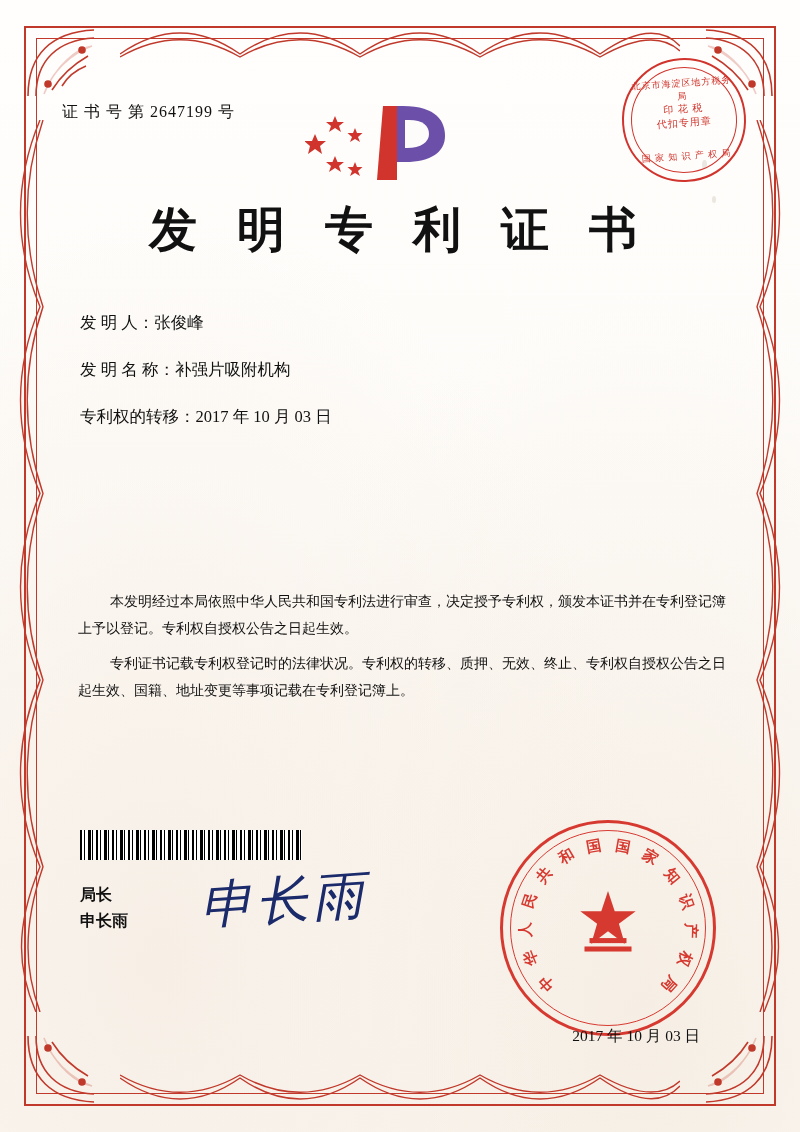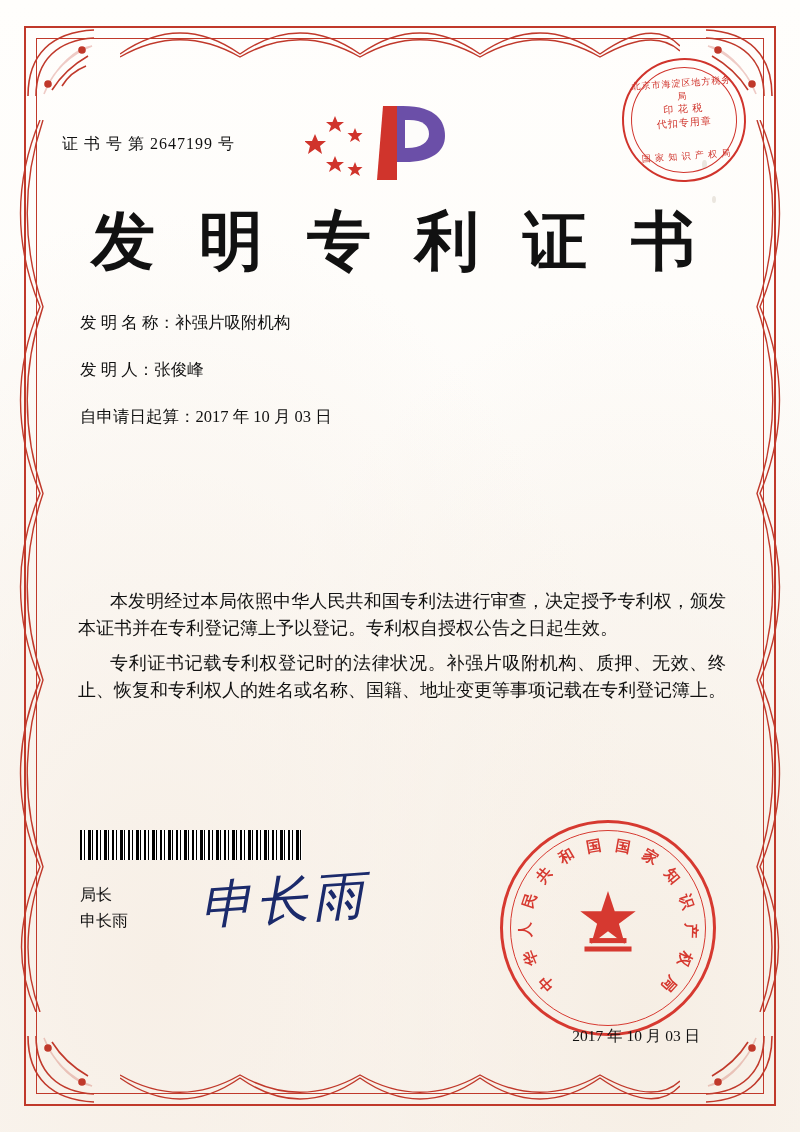--- a/index.html
+++ b/index.html
@@ -41,21 +41,20 @@
   .edge-left{position:absolute;left:10px;top:120px;bottom:120px;width:34px;}
   .edge-right{position:absolute;right:10px;top:120px;bottom:120px;width:34px;transform:scaleX(-1);}
 
   
   .content{position:absolute;left:60px;top:60px;right:60px;bottom:60px;}
 
   .cert-no{
     position:absolute;left:2px;top:42px;
     font-size:16px;color:#111;letter-spacing:1px;
     font-family:"Liberation Serif","DejaVu Serif",serif;
-    margin-top:32px;
   }
 
   .logo{
     position:absolute;left:50%;top:40px;transform:translateX(-50%);
     width:190px;height:86px;
   }
 
   .stamp-tax{
     position:absolute;right:-6px;top:-2px;
     width:120px;height:120px;border-radius:50%;
@@ -74,47 +73,47 @@
   .stamp-tax .arc-top{top:9px;}
   .stamp-tax .arc-bot{bottom:9px;}
   .stamp-tax .mid{
     position:absolute;left:0;right:0;top:34px;text-align:center;
     font-size:10px;line-height:14px;letter-spacing:1px;
   }
 
   .title{
     position:absolute;left:0;right:0;top:138px;
     text-align:center;
-    font-size:64px;letter-spacing:14px;font-weight:bold;
+    font-size:48px;letter-spacing:14px;font-weight:bold;
     color:#111;
     font-family:"Liberation Serif","DejaVu Serif",serif;
   }
 
   .fields{position:absolute;left:20px;right:20px;top:252px;}
   .field{
     font-size:16.5px;color:#111;margin-bottom:25px;white-space:nowrap;
   }
   .field .lab{letter-spacing:0px;}
   .field .val{letter-spacing:0px;}
 
   .paras{position:absolute;left:18px;right:14px;top:528px;}
   .para{
-    font-size:18px;line-height:27px;color:#111;
+    font-size:14px;line-height:27px;color:#111;
     text-indent:32px;margin-bottom:8px;text-align:justify;
   }
 
   .barcode{
     position:absolute;left:20px;top:770px;width:222px;height:30px;
     background:repeating-linear-gradient(to right,
       #000 0 2px, #fff 2px 4px, #000 4px 5px, #fff 5px 8px,
       #000 8px 11px, #fff 11px 12px, #000 12px 13px, #fff 13px 16px);
   }
 
   .signature-block{position:absolute;left:20px;top:822px;}
-  .sig-label{font-size:16px;line-height:26px;color:#111;}
+  .sig-label{font-size:16px;line-height:26px;color:#111;font-weight:bold;}
   .sig-hand{
     position:absolute;left:120px;top:-16px;
     font-size:52px;color:#1b2a6b;
     font-family:"Liberation Serif","DejaVu Serif",serif;
     font-style:italic;letter-spacing:4px;
     transform:rotate(-4deg);
     white-space:nowrap;
   }
 
   .stamp-main{
@@ -271,33 +270,33 @@
           <div>代扣专用章</div>
         </div>
         <div class="arc-bot">国 家 知 识 产 权 局</div>
       </div>
     </div>
 
     <div class="title">发 明 专 利 证 书</div>
 
     <div class="fields">
       <div class="field">
+        <span class="lab">发 明 人：</span><span class="val">张俊峰</span>
+      </div>
+      <div class="field">
         <span class="lab">发 明 名 称：</span><span class="val">补强片吸附机构</span>
       </div>
       <div class="field">
-        <span class="lab">发 明 人：</span><span class="val">张俊峰</span>
-      </div>
-      <div class="field">
-        <span class="lab">自申请日起算：</span><span class="val">2017 年 10 月 03 日</span>
+        <span class="lab">专利权的转移：</span><span class="val">2017 年 10 月 03 日</span>
       </div>
     </div>
 
     <div class="paras">
       <div class="para">本发明经过本局依照中华人民共和国专利法进行审查，决定授予专利权，颁发本证书并在专利登记簿上予以登记。专利权自授权公告之日起生效。</div>
-      <div class="para">专利证书记载专利权登记时的法律状况。补强片吸附机构、质押、无效、终止、恢复和专利权人的姓名或名称、国籍、地址变更等事项记载在专利登记簿上。</div>
+      <div class="para">专利证书记载专利权登记时的法律状况。专利权的转移、质押、无效、终止、专利权自授权公告之日起生效、国籍、地址变更等事项记载在专利登记簿上。</div>
     </div>
 
     <div class="barcode"></div>
 
     <div class="signature-block">
       <div class="sig-label">局长</div>
       <div class="sig-label">申长雨</div>
       <div class="sig-hand">申长雨</div>
     </div>
 

